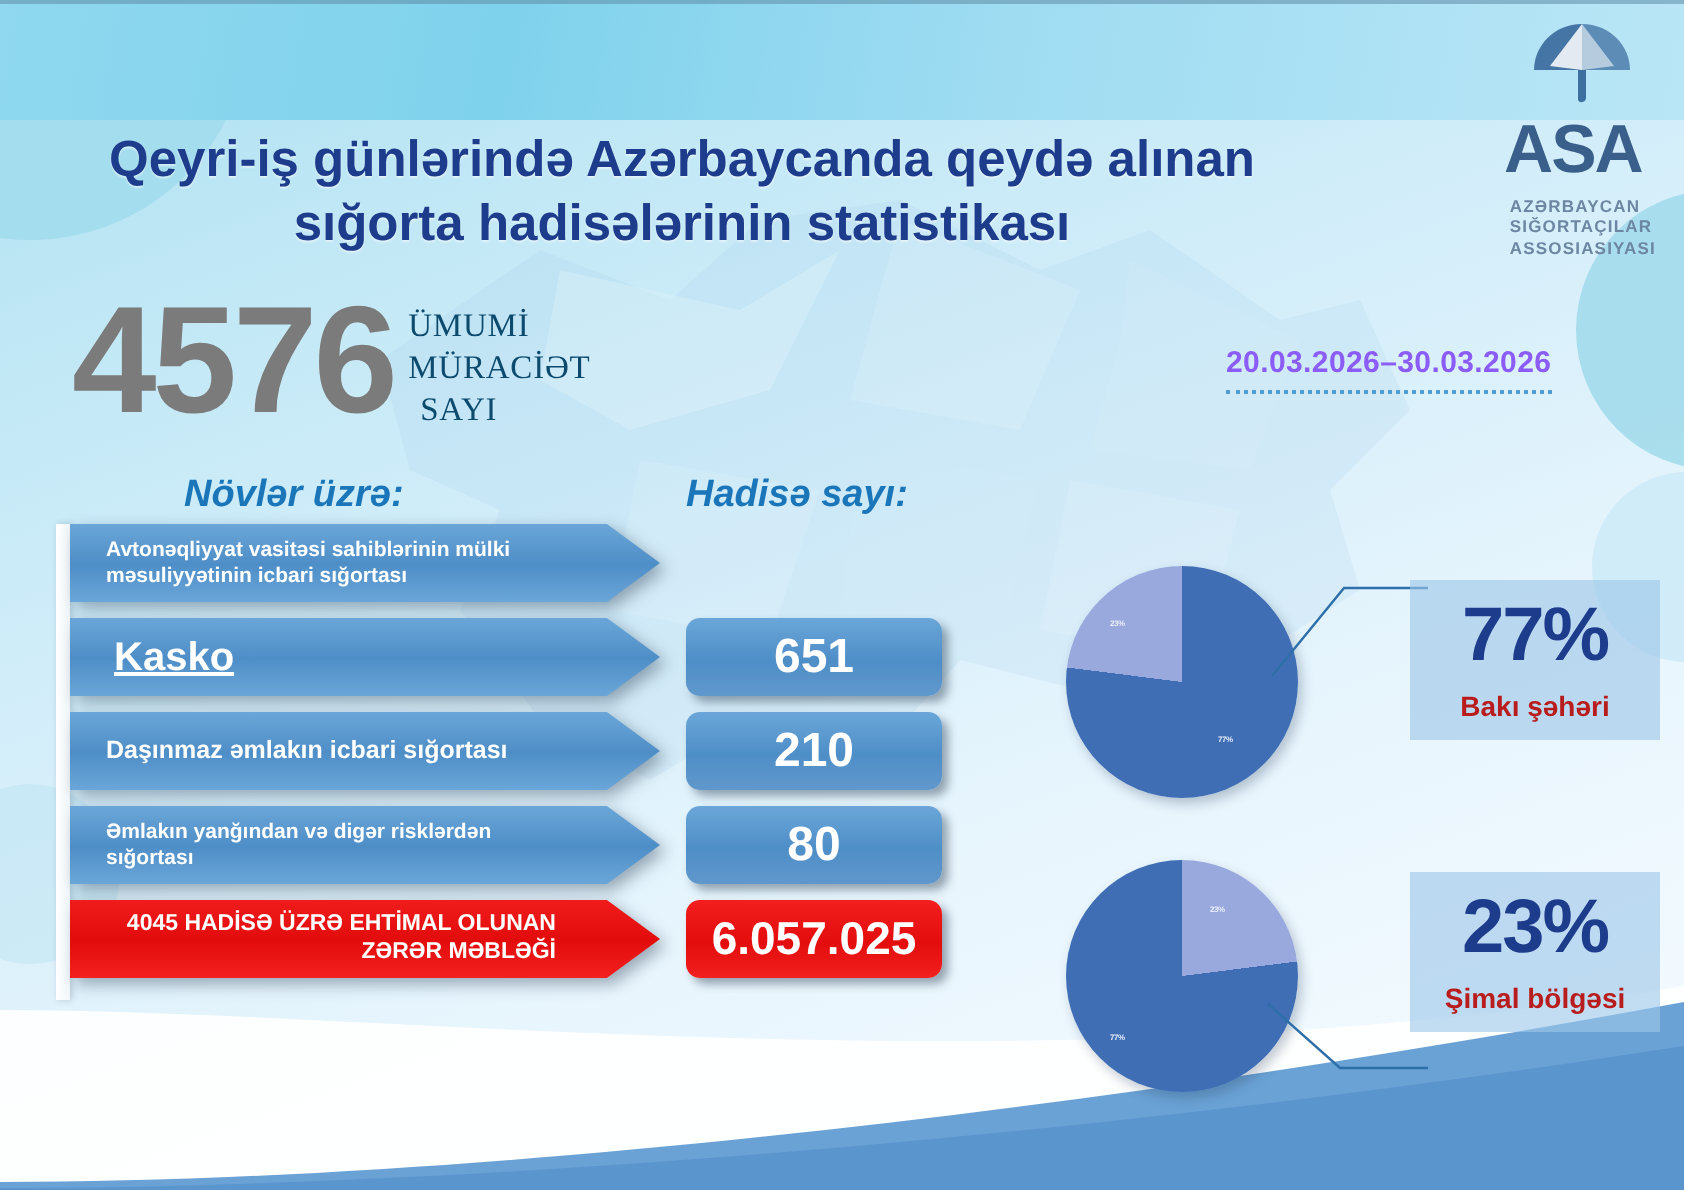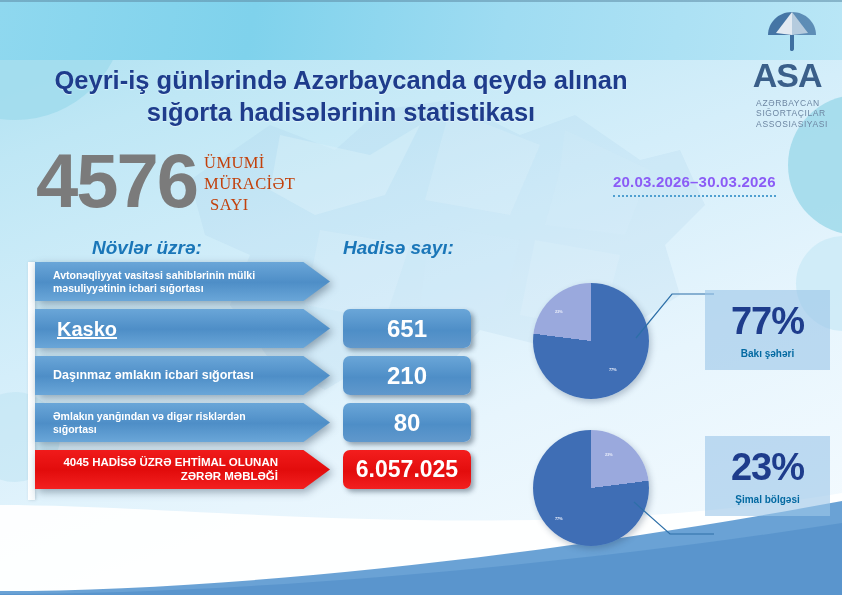--- a/index.html
+++ b/index.html
@@ -65,21 +65,21 @@
     position:absolute; right:14px; top:9px;
     display:flex; align-items:center; gap:7px;flex-direction:column;
   }
   .logo-mark{ width:52px; height:44px; }
   .logo-mark svg{ width:100%; height:100%; display:block; }
   .logo-asa{
     font-size:34px; font-weight:bold; color:#3a5f8a; letter-spacing:-1px;
     line-height:.9; margin-left:-10px;
   }
   .logo-sub{
-    font-size:8.5px; color:#6d86a2; line-height:1.28; letter-spacing:.6px;
+    font-size:8.5px; color:#6d86a2; line-height:1.28; letter-spacing:.6px;font-weight:bold;
   }
 
   
   .title{
     position:absolute; left:0; top:64px; width:682px;
     text-align:center; color:#1e3c8c;
     font-size:25.5px; font-weight:bold; line-height:1.26;
     padding:0 26px;
     text-shadow:0 1px 1px rgba(255,255,255,.5);
   }
@@ -90,21 +90,21 @@
     display:flex; align-items:flex-start;
   }
   .bignum{
     font-size:76px; font-weight:bold; color:#7b7b7b;
     line-height:.92; letter-spacing:-2px;
     font-family:"Liberation Sans", sans-serif;
   }
   .bignum-label{
     margin-left:7px; margin-top:6px;
     font-family:"Liberation Serif", serif;
-    font-size:16.5px; color:#c2410c; line-height:1.28;
+    font-size:16.5px; color:#0c4a6e; line-height:1.28;
     letter-spacing:.4px;
   }
   .bignum-label div:nth-child(3){ padding-left:6px; }
 
   
   .daterange{
     position:absolute; left:613px; top:152px;
     font-size:15px; font-weight:bold; color:#8b5cf6;
     letter-spacing:.2px;
     margin-top:21px;
@@ -190,21 +190,21 @@
     display:flex; flex-direction:column; align-items:center;
     justify-content:center;
   }
   .callout-1{ left:705px; top:290px; }
   .callout-2{ left:705px; top:436px; }
   .callout .pct{
     font-size:38px; font-weight:bold; color:#1e3c8c; line-height:1;
     letter-spacing:-1px;
   }
   .callout .nm{
-    margin-top:8px; font-size:10px; font-weight:bold; color:#0369a1;
+    margin-top:8px; font-size:14px; font-weight:bold; color:#b91c1c;
   }
   .leader{ position:absolute; }
   .leader svg{ display:block; overflow:visible; }
 </style>
 </head>
 <body>
 
 <div id="infographic">
 
   <div class="bg-base"></div>

